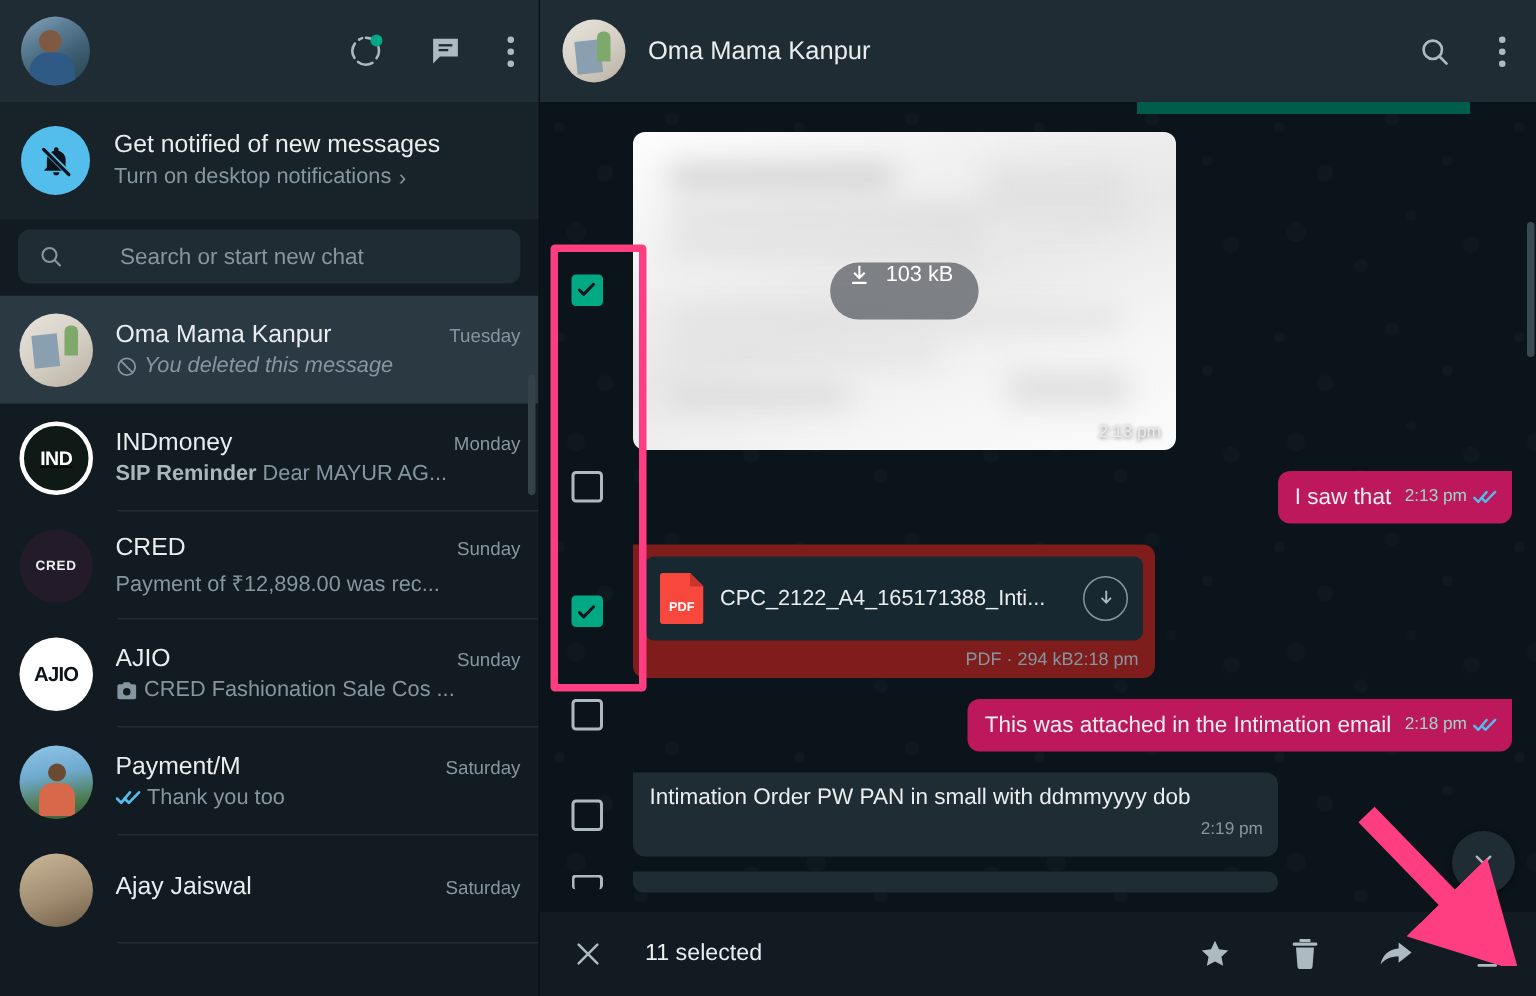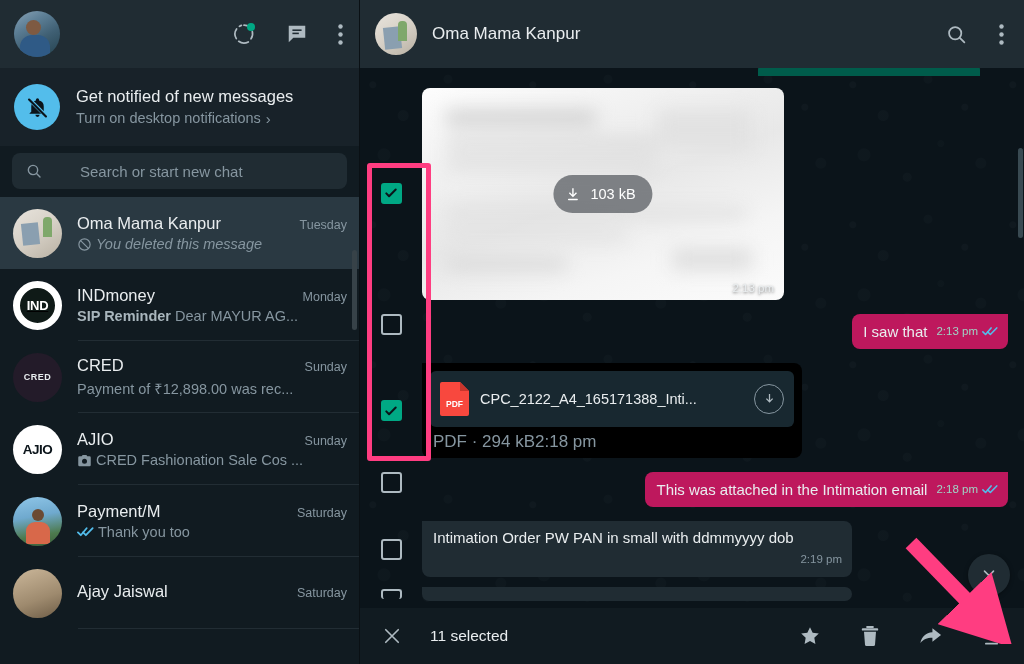--- a/index.html
+++ b/index.html
@@ -105,21 +105,21 @@
   }
   .av-oma { background: linear-gradient(145deg,#e8e4dd 0%,#d6d0c6 50%,#b8b0a2 100%); }
   .av-oma::before {
     content:""; position:absolute; left:9px; top:14px; width:17px; height:22px;
     background:#8a9fb0; transform: rotate(-6deg);
   }
   .av-oma::after {
     content:""; position:absolute; right:10px; top:8px; width:9px; height:20px;
     background:#7fa86b; border-radius: 4px 4px 0 0;
   }
-  .av-ind { background: #0f1a17; border: 7px solid #ffffff; text-decoration: underline; }
+  .av-ind { background: #0f1a17; border: 3px solid #ffffff; text-decoration: underline; }
   .av-ind span { color: #fff; font-size: 13px; font-weight: 700; letter-spacing:-0.3px; }
   .av-cred { background: #231b29; }
   .av-cred span { color: #e9edef; font-size: 9px; font-weight: 700; letter-spacing: 0.5px; }
   .av-ajio { background: #ffffff; }
   .av-ajio span { color: #0b141a; font-size: 13.5px; font-weight: 700; letter-spacing: -0.5px; }
   .av-nitish { background: linear-gradient(170deg,#8fc6e8 0%,#6fa9ce 40%,#4d7a4e 75%,#3a5c3a 100%); }
   .av-nitish::before {
     content:""; position:absolute; left:19px; top:12px; width:12px; height:12px;
     border-radius:50%; background:#6b4a33;
   }
@@ -225,21 +225,21 @@
     background: linear-gradient(160deg,#fdfdfd 0%,#f2f2f2 25%,#e8e8e8 50%,#f5f5f5 75%,#fbfbfb 100%);
     filter: blur(0px);
   }
   .img-blur-content { position: absolute; inset: 0; filter: blur(9px); }
   .bl { position: absolute; border-radius: 4px; }
   .dl-pill {
     position: absolute; left: 50%; top: 50%;
     transform: translate(-50%,-50%);
     height: 38px; padding: 0 17px 0 11px;
     border-radius: 19px; background: rgba(95,99,104,0.78);
-    display: flex; align-items: center; gap: 9px;
+    display: flex; align-items: flex-start; gap: 9px;
     color: #fff; font-size: 14.5px; cursor: pointer;
   }
   .img-time {
     position: absolute; right: 10px; bottom: 6px;
     color: #e9edef; font-size: 11.5px;
     text-shadow: 0 1px 3px rgba(0,0,0,.6);
   }
 
   
   .bub {
@@ -253,21 +253,21 @@
   .bub-meta {
     font-size: 11.5px; color: #8696a0;
     display: flex; align-items: center; gap: 4px;
     white-space: nowrap; padding-bottom: 1px;
   }
   .bub.out .bub-meta { color: #9fd5c6; }
   .meta-right { justify-content: flex-end; margin-top: 1px; }
 
   
   .pdf-bubble {
-    width: 380px; background: #000000; border-radius: 8px;
+    width: 348px; background: #7f1d1d; border-radius: 8px;
     border-top-left-radius: 0; padding: 8px 8px 4px 8px;
   }
   .pdf-inner {
     background: #182830; border-radius: 6px;
     height: 56px; display: flex; align-items: center;
     padding: 0 10px; gap: 11px;
   }
   .pdf-icon {
     width: 29px; height: 34px; flex-shrink: 0; position: relative;
   }
@@ -275,22 +275,22 @@
     color: #e9edef; font-size: 14.5px; flex: 1;
     overflow: hidden; text-overflow: ellipsis; white-space: nowrap;
   }
   .pdf-dl {
     width: 30px; height: 30px; border-radius: 50%;
     border: 1.4px solid #8696a0; flex-shrink: 0;
     display: flex; align-items: center; justify-content: center;
     cursor: pointer;
   }
   .pdf-foot {
-    display: flex; align-items: center; justify-content: flex-start;
-    padding: 5px 3px 2px 3px; color: #8696a0; font-size: 17px;
+    display: flex; align-items: center; justify-content: flex-end;
+    padding: 5px 3px 2px 3px; color: #8696a0; font-size: 12px;
   }
 
   
   .pink-box {
     position: absolute; left: 367px; top: 163px;
     width: 64px; height: 298px;
     border: 5px solid #ff3d81;
     border-radius: 3px; pointer-events: none; z-index: 20;
   }
 

